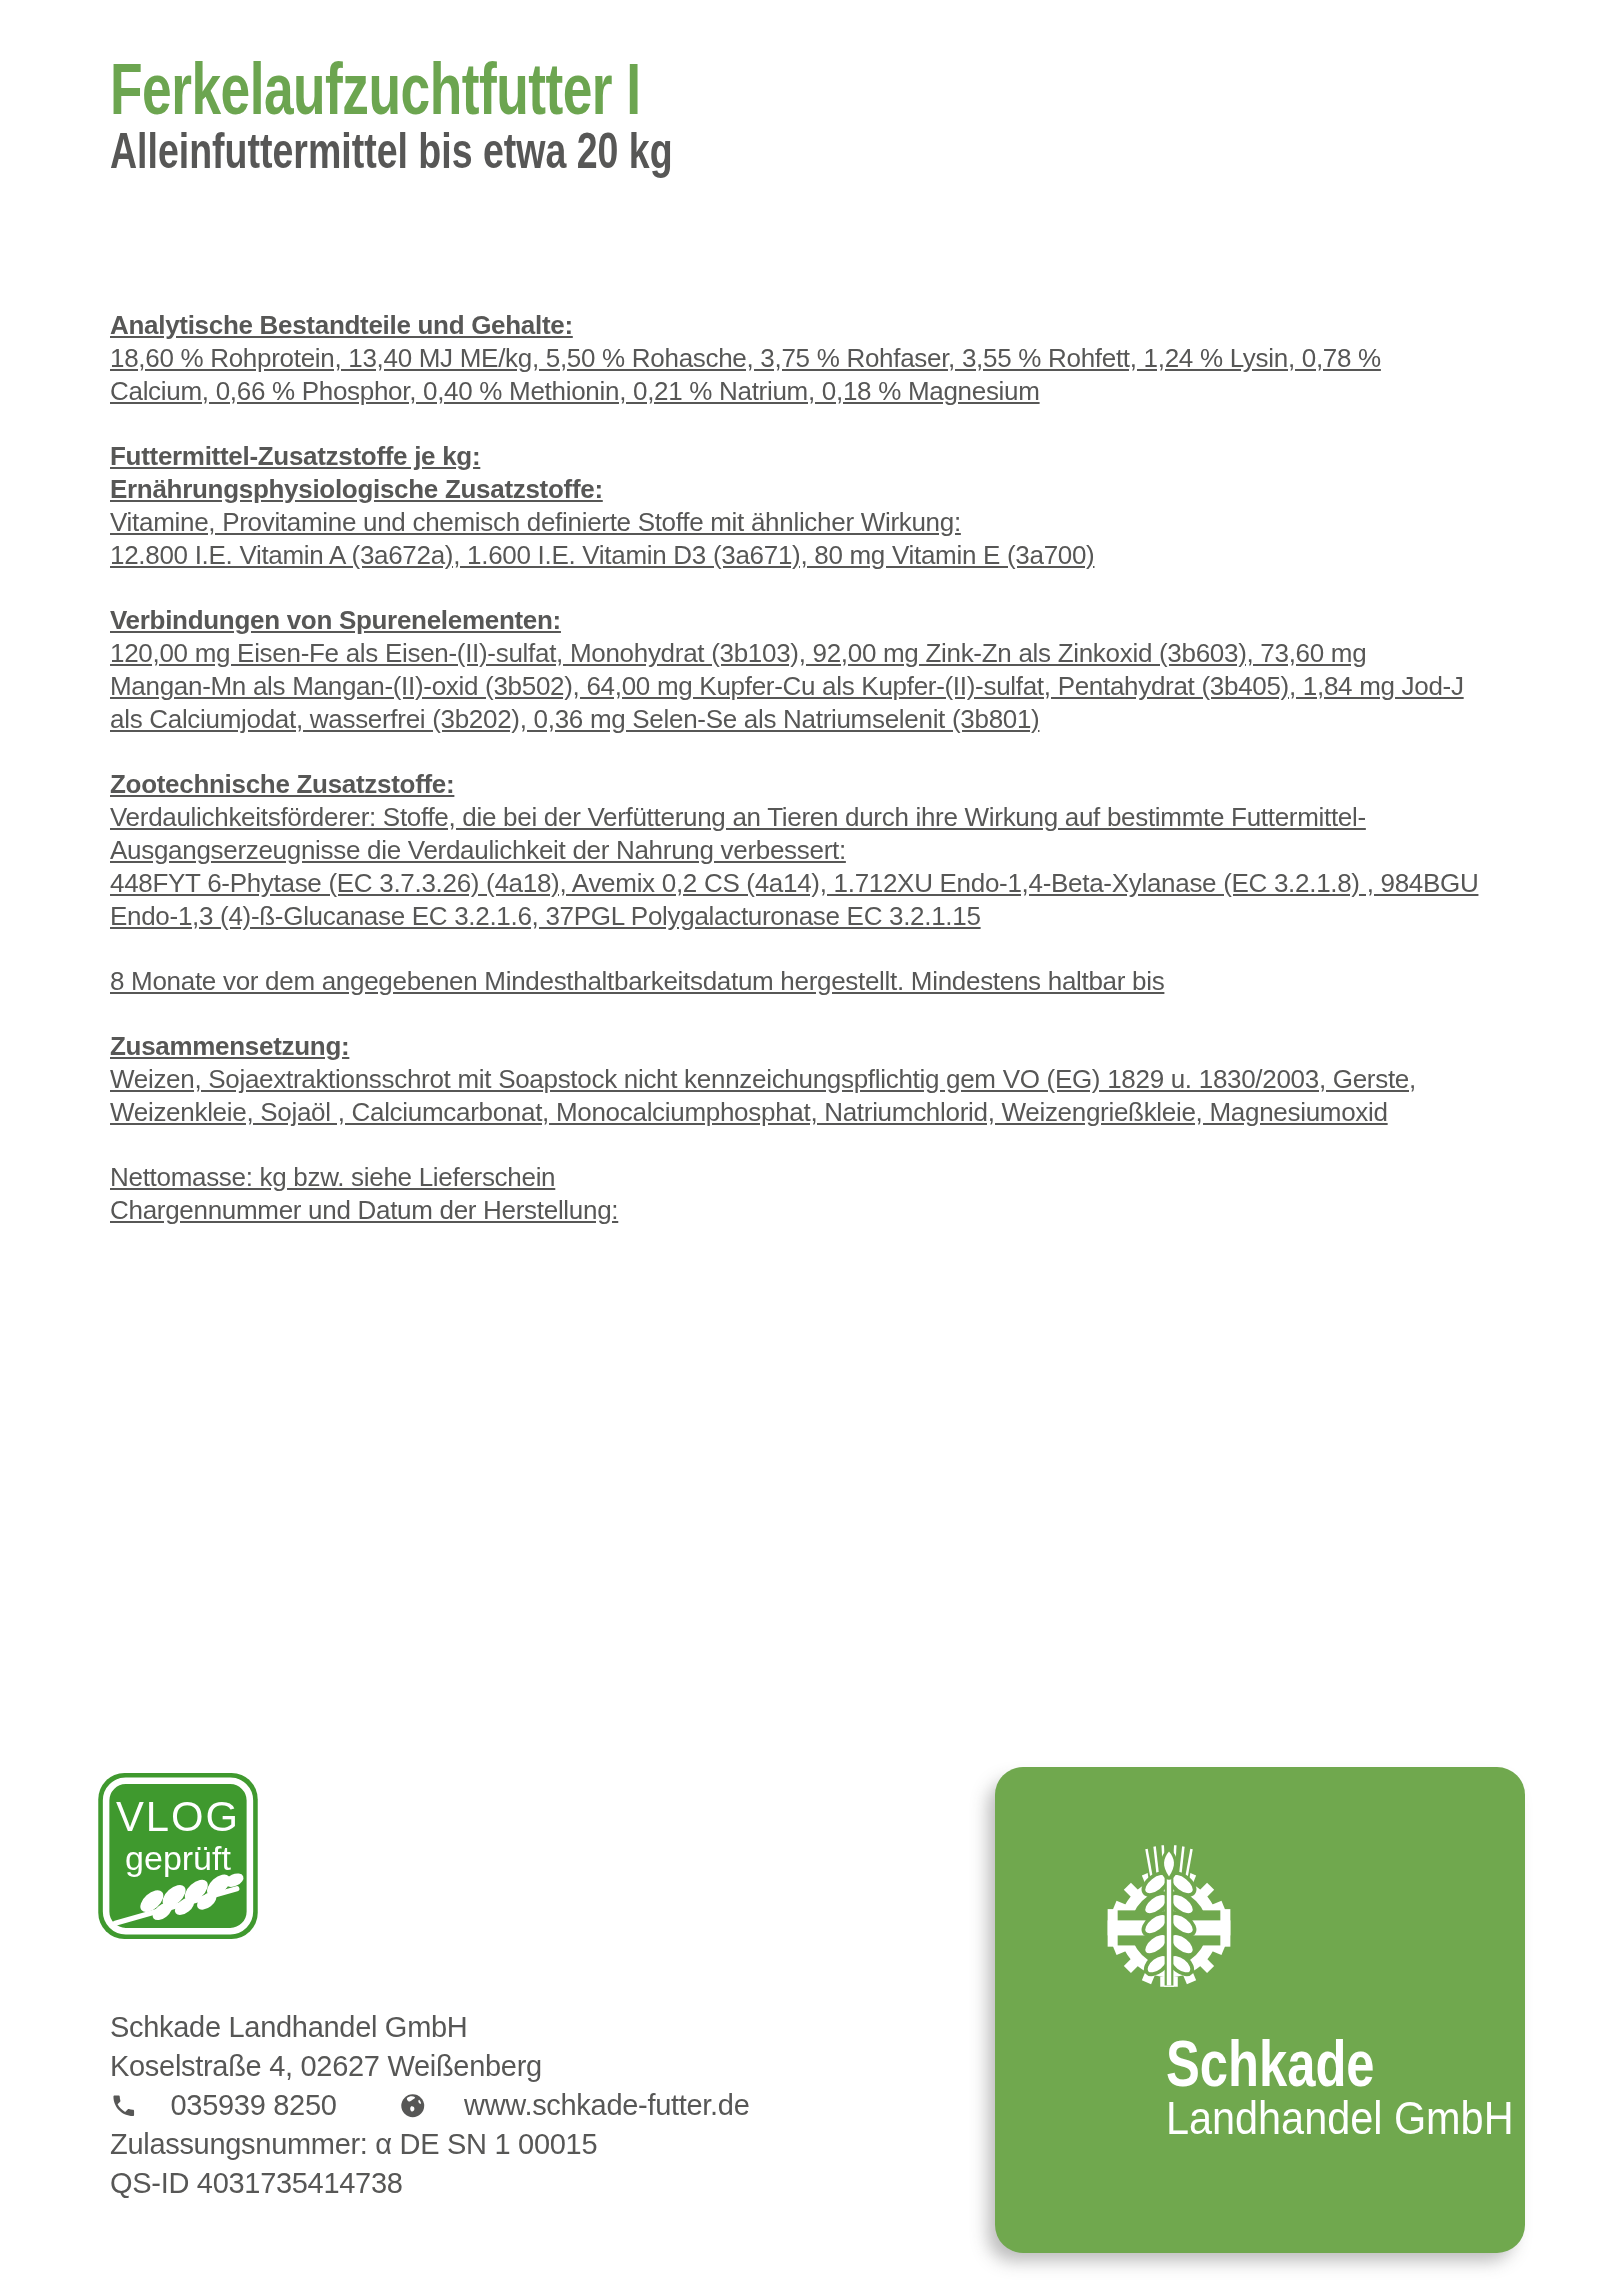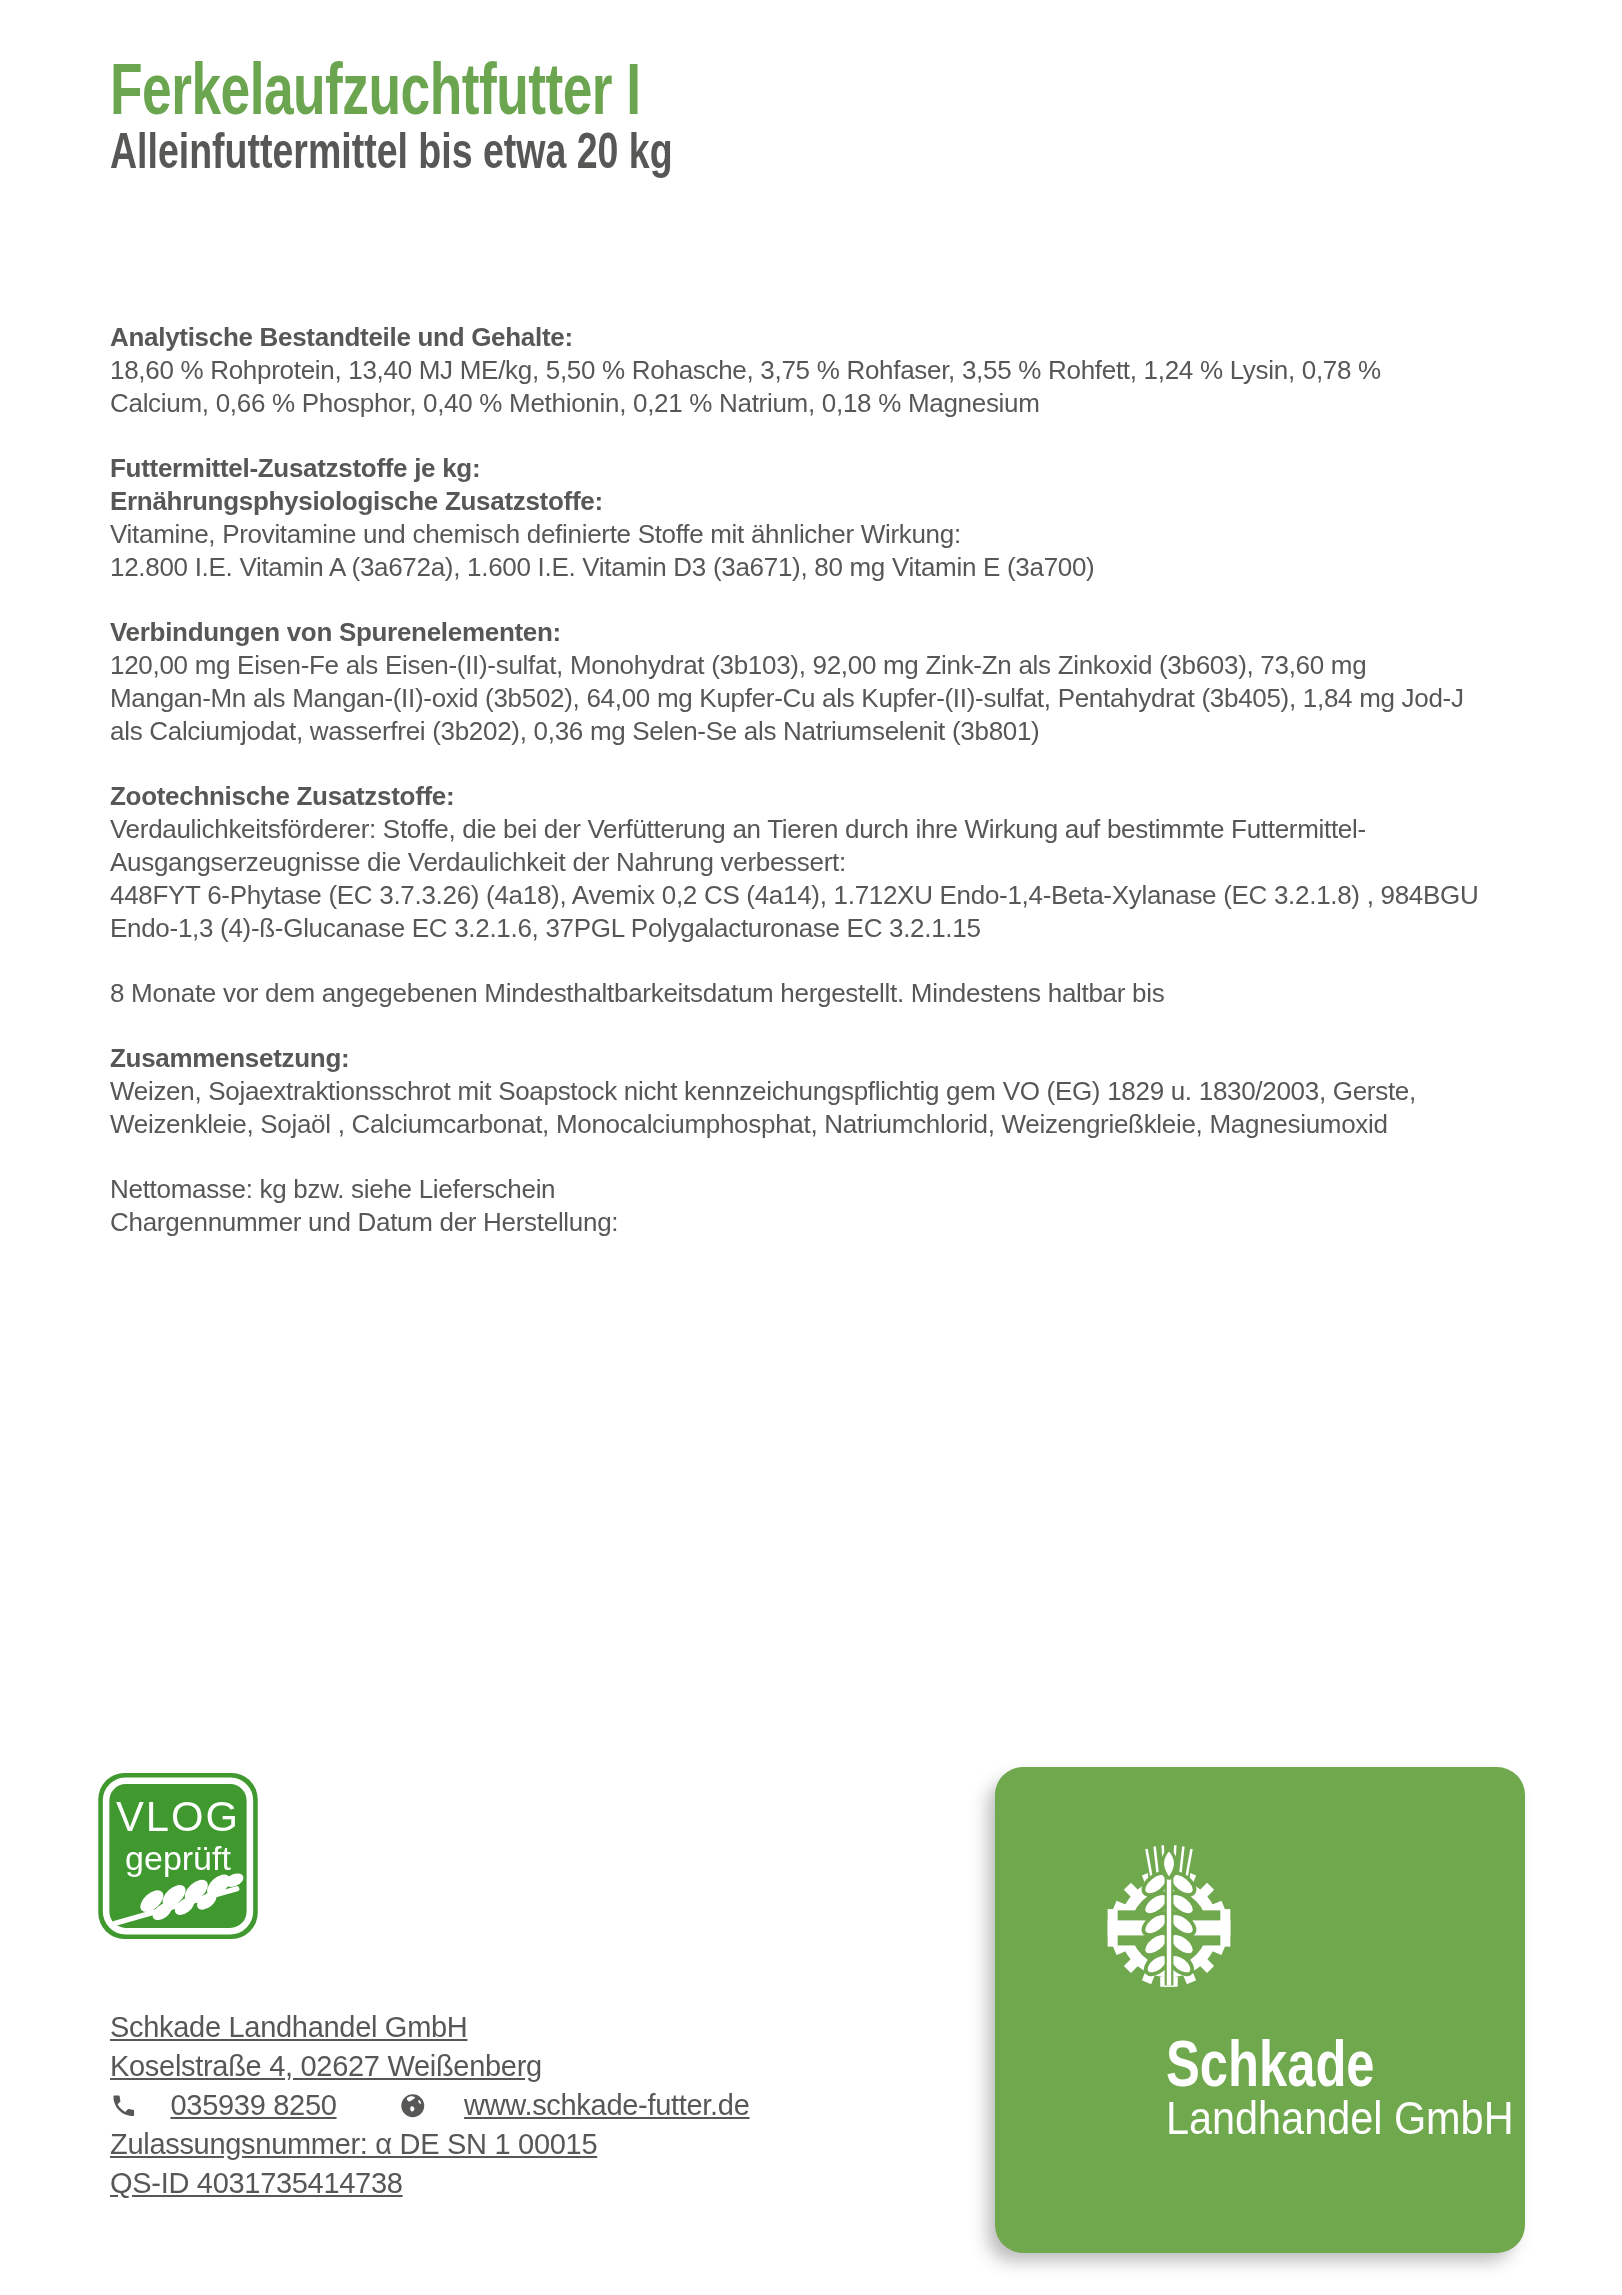--- a/index.html
+++ b/index.html
@@ -22,21 +22,21 @@
     font-size:50px; font-weight:bold; line-height:1;
     color:#575756; white-space:nowrap;
     transform:scaleX(.75); transform-origin:0 0;
   }
 
   
   .content {
     position:absolute; left:110px; top:309px; width:1485px;
     font-size:26px; line-height:33px; letter-spacing:-0.3px; color:#575756;
   }
-  .section { margin:12px 0 32px 0; }
+  .section { margin:0 0 32px 0;text-decoration:underline; }
   .sec-header { font-weight:bold; display:block; white-space:nowrap; }
   .line { display:block; white-space:nowrap; }
 
   
   .vlog-badge { position:absolute; left:98px; top:1773px; width:160px; height:166px; }
   .vlog-badge svg { display:block; width:100%; height:100%; }
 
   
   .brand-card {
     position:absolute; left:995px; top:1767px; width:530px; height:486px;
@@ -53,21 +53,21 @@
     position:absolute; left:171px; top:328px;
     font-size:46px; font-weight:normal; line-height:1; color:#ffffff;
     white-space:nowrap; transform:scaleX(.9); transform-origin:0 0;
   }
 
   
   .contact {
     position:absolute; left:110px; top:2008px;
     font-size:29px; line-height:39px; letter-spacing:-0.3px; color:#575756;
   }
-  .contact-row { display:block; white-space:nowrap;text-decoration:underline; }
+  .contact-row { display:block; white-space:nowrap; }
   .phone-row { display:flex; align-items:center; height:39px;text-align:right; }
   .phone-row .icon { width:27.5px; height:27.5px; flex:0 0 auto; }
   .phone-number { margin-left:33px; }
   .globe { margin-left:62px; }
   .website { margin-left:38px; }
 </style>
 </head>
 <body>
 
 <div class="page">

